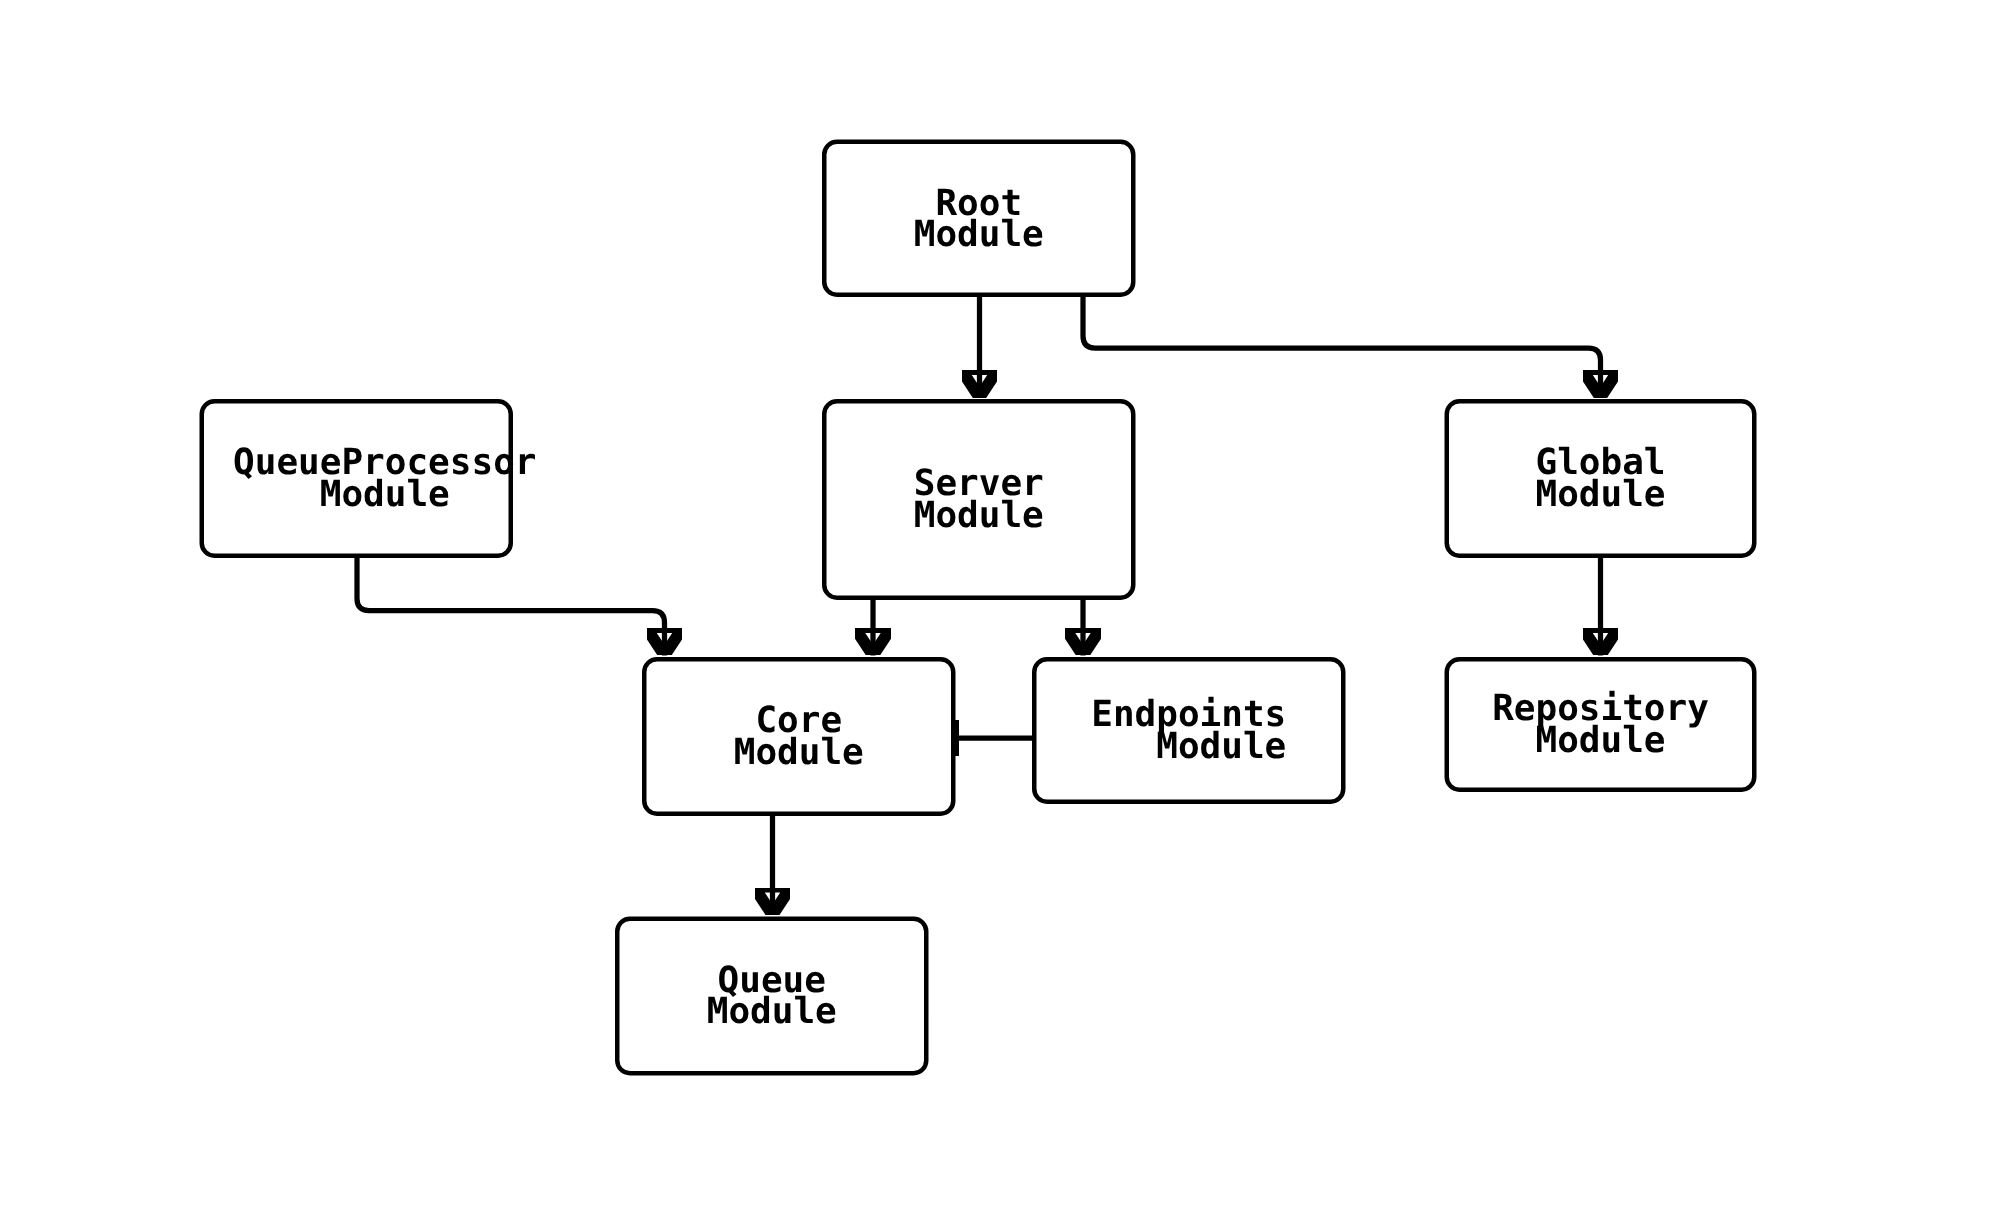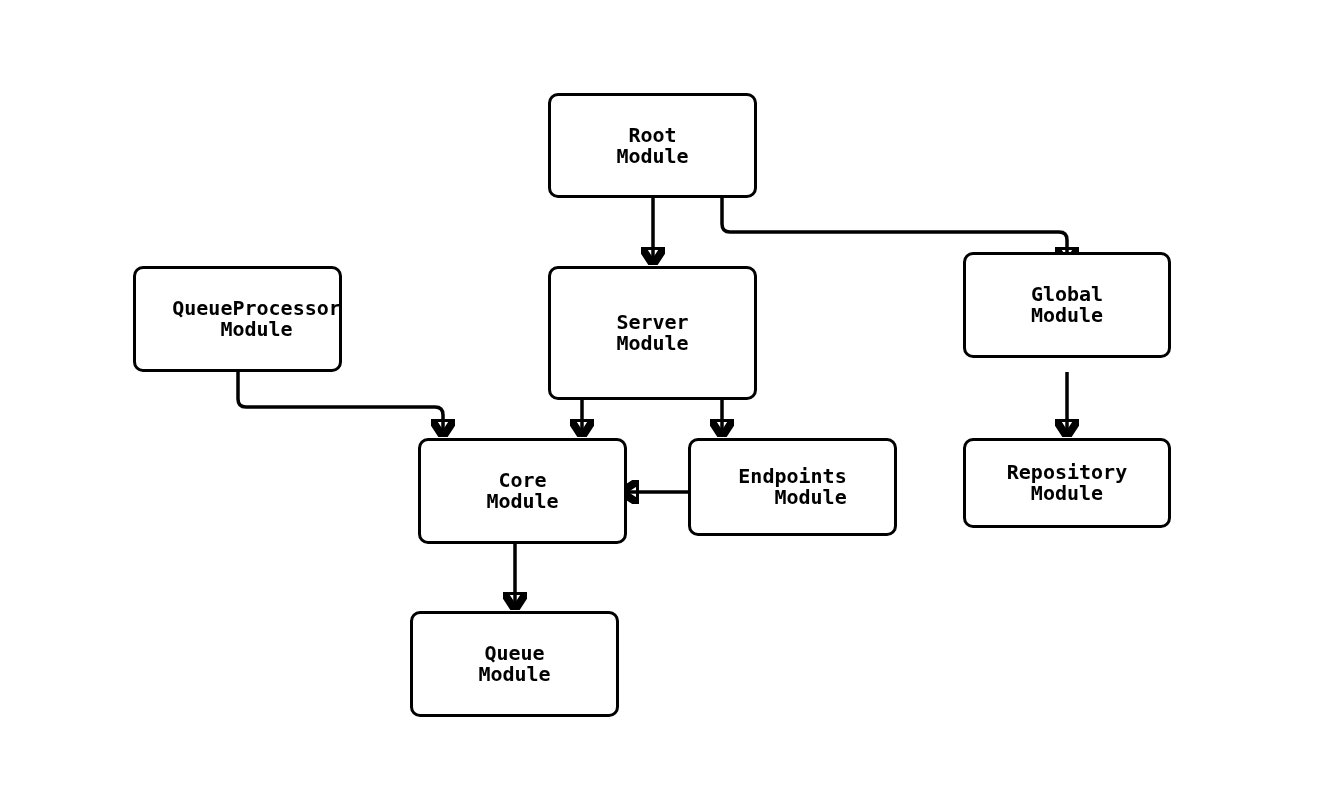--- a/index.html
+++ b/index.html
@@ -31,30 +31,30 @@
     position: absolute;
     box-sizing: border-box;
     border: 3px solid #000000;
     border-radius: 10px;
     background: #ffffff;
     display: flex;
     align-items: center;
     justify-content: center;
     text-align: center;
     font-weight: 700;
-    font-size: 20px;
+    font-size: 24px;
     line-height: 21px;
     color: #000000;
     white-space: pre-line;
   }
   .node-root          { left: 548px;  top: 93px;  width: 209px; height: 105px; }
   .node-queueprocessor{ left: 133px;  top: 266px; width: 209px; height: 106px; padding-left: 38px; }
   .node-server        { left: 548px;  top: 266px; width: 209px; height: 134px; }
-  .node-global        { left: 963px;  top: 252px; width: 208px; height: 106px; }
-  .node-core          { left: 418px;  top: 438px; width: 209px; height: 106px; }
+  .node-global        { left: 963px;  top: 266px; width: 208px; height: 106px; }
+  .node-core          { left: 428px;  top: 438px; width: 209px; height: 106px; }
   .node-endpoints     { left: 688px;  top: 438px; width: 209px; height: 98px; text-align: right; }
   .node-repository    { left: 963px;  top: 438px; width: 208px; height: 90px; }
   .node-queue         { left: 410px;  top: 611px; width: 209px; height: 106px; }
 </style>
 </head>
 <body>
 
 <div class="canvas">
 
   <svg class="edges" viewBox="0 0 1337 809" xmlns="http://www.w3.org/2000/svg">

